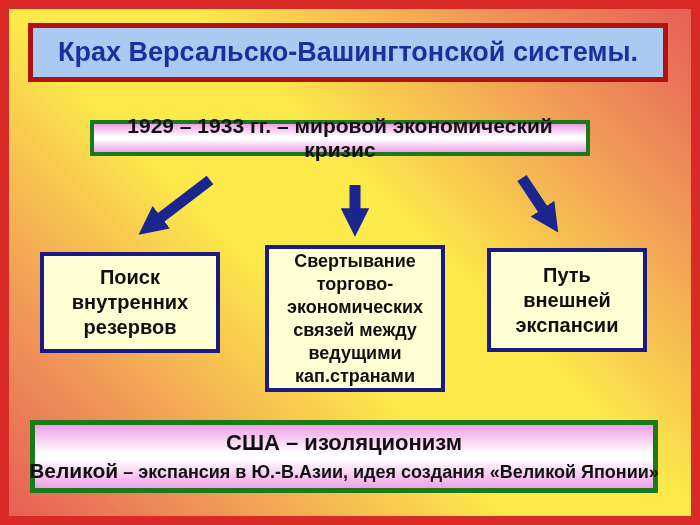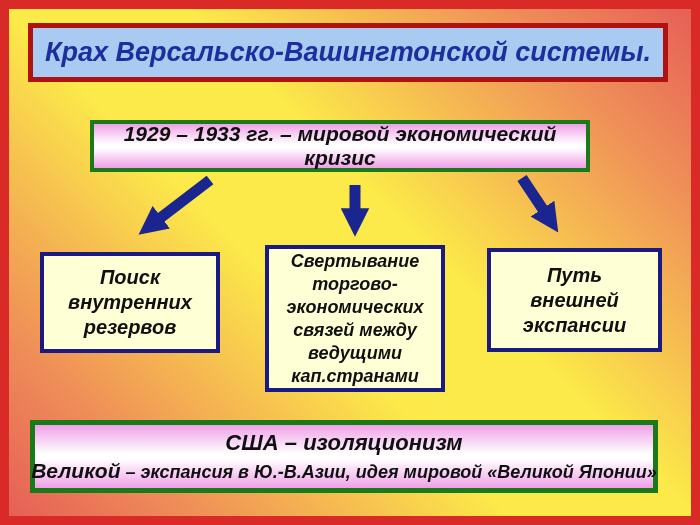--- a/index.html
+++ b/index.html
@@ -5,53 +5,52 @@
   html,body { margin:0; padding:0; background:#888; }
   .slide {
     position:relative;
     width:700px; height:525px;
     box-sizing:border-box;
     border:9px solid #da2a28;
     background: linear-gradient(45deg, #e65f57 0%, #ef9058 16%, #fce94a 42%, #fce94a 58%, #ef9058 84%, #e65f57 100%);
     font-family:"Liberation Sans", sans-serif;
     font-weight:bold;
     overflow:hidden;
-    font-style:italic;
   }
   .box {
     position:absolute;
     box-sizing:border-box;
     display:flex; align-items:center; justify-content:center;
     text-align:center;
   }
   .title-box {
     left:19px; top:14px; width:640px; height:59px;
     border:5px solid #b01212;
     background:#a9cbf1;
     color:#1f2e9e;
     font-size:27px;
   }
   .crisis-box {
-    left:81px; top:111px; width:500px; height:52px;
+    left:81px; top:111px; width:500px; height:36px;
     border:4px solid #1a7a1a;
     background:linear-gradient(to bottom, #efa0e7 0%, #ffffff 46%, #ffffff 54%, #efa0e7 100%);
     color:#101010;
     font-size:21px;
   }
   .arrows-layer { position:absolute; left:0; top:0; width:682px; height:507px; pointer-events:none; }
   .branch {
     border:4px solid #1a1a82;
     background:#ffffd6;
     color:#101010;
     font-size:20px;
     line-height:25px;
   }
   .branch-left   { left:31px;  top:243px; width:180px; height:101px; }
   .branch-middle { left:256px; top:236px; width:180px; height:147px; font-size:18px; line-height:23px; }
-  .branch-right  { left:478px; top:239px; width:175px; height:104px; }
+  .branch-right  { left:478px; top:239px; width:160px; height:104px; }
   .branch-left .inner  { max-width:140px; }
   .branch-right .inner { max-width:118px; }
   .conclusion-box {
     left:21px; top:411px; width:628px; height:73px;
     border:5px solid #1a7a1a;
     background:linear-gradient(to bottom, #efa0e7 0%, #ffffff 46%, #ffffff 54%, #efa0e7 100%);
     color:#101010;
     flex-direction:column;
     justify-content:center;
   }
@@ -92,17 +91,17 @@
   </div>
 
   <div class="box branch branch-right">
     <span class="inner">Путь внешней экспансии</span>
   </div>
 
   <div class="box conclusion-box">
     <div class="conclusion-line1">США – изоляционизм</div>
     <div class="conclusion-line2">
       <span class="japan-label">Великой</span>
-      <span>– экспансия в Ю.-В.Азии, идея мировой «Великой Японии»</span>
+      <span>– экспансия в Ю.-В.Азии, идея создания «Великой Японии»</span>
     </div>
   </div>
 
 </div>
 
 </body></html>

